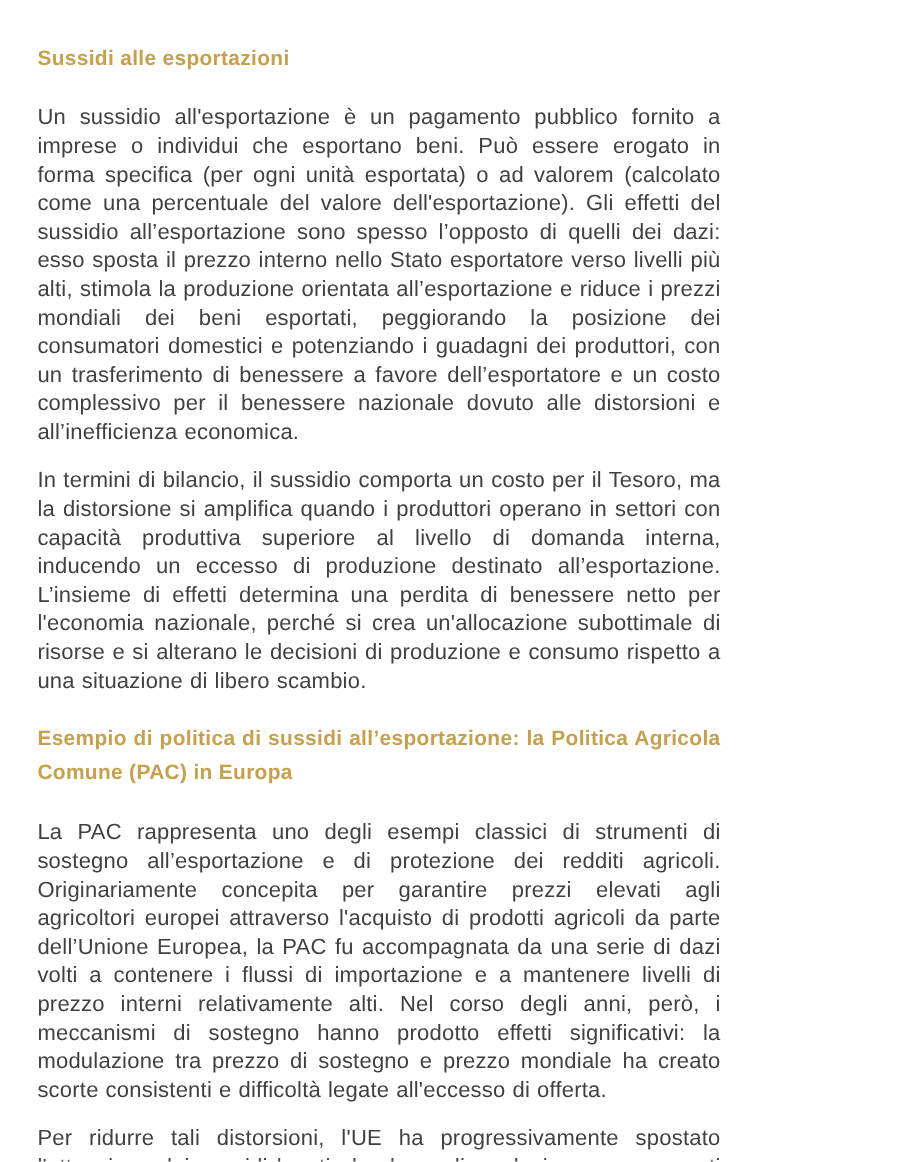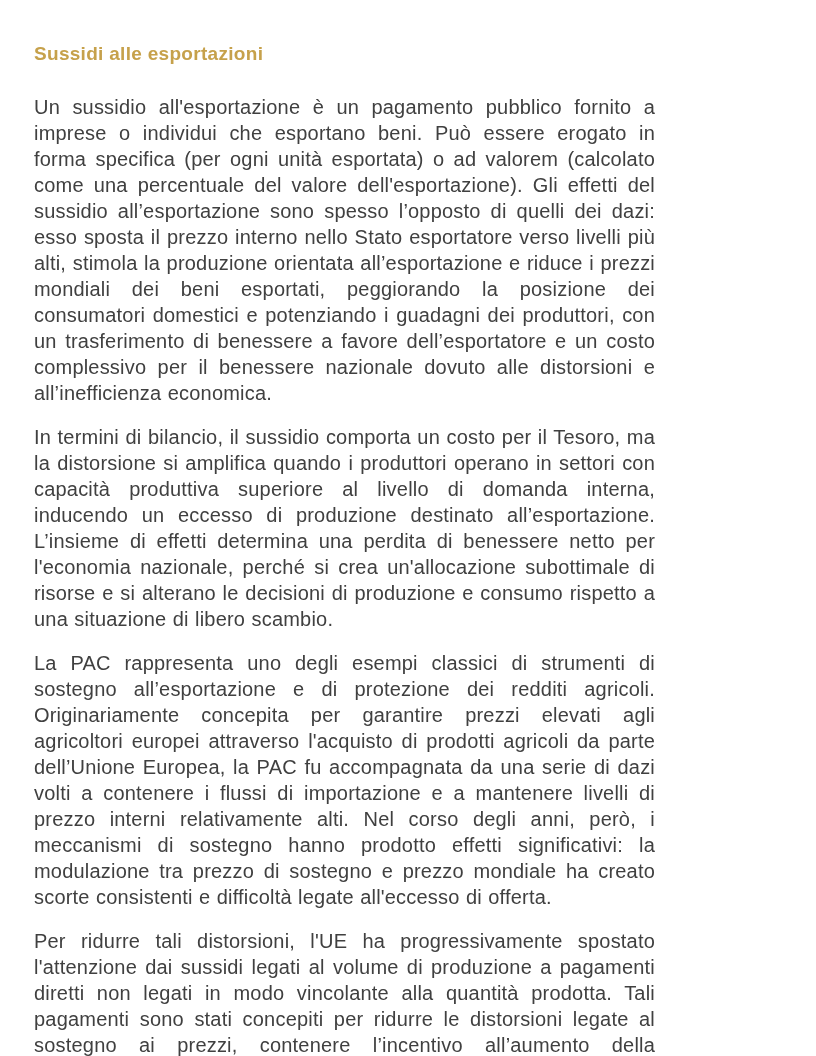--- a/index.html
+++ b/index.html
@@ -53,18 +53,19 @@
 <body>
 
 <div class="page">
 
   <h1 class="doc-h1">Sussidi alle esportazioni</h1>
 
   <p class="doc-p">Un sussidio all'esportazione è un pagamento pubblico fornito a imprese o individui che esportano beni. Può essere erogato in forma specifica (per ogni unità esportata) o ad valorem (calcolato come una percentuale del valore dell'esportazione). Gli effetti del sussidio all’esportazione sono spesso l’opposto di quelli dei dazi: esso sposta il prezzo interno nello Stato esportatore verso livelli più alti, stimola la produzione orientata all’esportazione e riduce i prezzi mondiali dei beni esportati, peggiorando la posizione dei consumatori domestici e potenziando i guadagni dei produttori, con un trasferimento di benessere a favore dell’esportatore e un costo complessivo per il benessere nazionale dovuto alle distorsioni e all’inefficienza economica.</p>
 
   <p class="doc-p">In termini di bilancio, il sussidio comporta un costo per il Tesoro, ma la distorsione si amplifica quando i produttori operano in settori con capacità produttiva superiore al livello di domanda interna, inducendo un eccesso di produzione destinato all’esportazione. L’insieme di effetti determina una perdita di benessere netto per l'economia nazionale, perché si crea un'allocazione subottimale di risorse e si alterano le decisioni di produzione e consumo rispetto a una situazione di libero scambio.</p>
 
+  <h2 class="doc-h2">Esempio di politica di sussidi all’esportazione: la Politica Agricola Comune (PAC) in Europa</h2>
 
   <p class="doc-p">La PAC rappresenta uno degli esempi classici di strumenti di sostegno all’esportazione e di protezione dei redditi agricoli. Originariamente concepita per garantire prezzi elevati agli agricoltori europei attraverso l'acquisto di prodotti agricoli da parte dell’Unione Europea, la PAC fu accompagnata da una serie di dazi volti a contenere i flussi di importazione e a mantenere livelli di prezzo interni relativamente alti. Nel corso degli anni, però, i meccanismi di sostegno hanno prodotto effetti significativi: la modulazione tra prezzo di sostegno e prezzo mondiale ha creato scorte consistenti e difficoltà legate all'eccesso di offerta.</p>
 
   <p class="doc-p">Per ridurre tali distorsioni, l'UE ha progressivamente spostato l'attenzione dai sussidi legati al volume di produzione a pagamenti diretti non legati in modo vincolante alla quantità prodotta. Tali pagamenti sono stati concepiti per ridurre le distorsioni legate al sostegno ai prezzi, contenere l’incentivo all’aumento della produzione e, al contempo, fornire un reddito agli agricoltori. Le riforme hanno mirato a migliorare l'efficienza economica e a ridurre gli oneri per i contribuenti, pur lasciando spazio a politiche di protezione agricola.</p>
 
 </div>
 
 </body></html>

